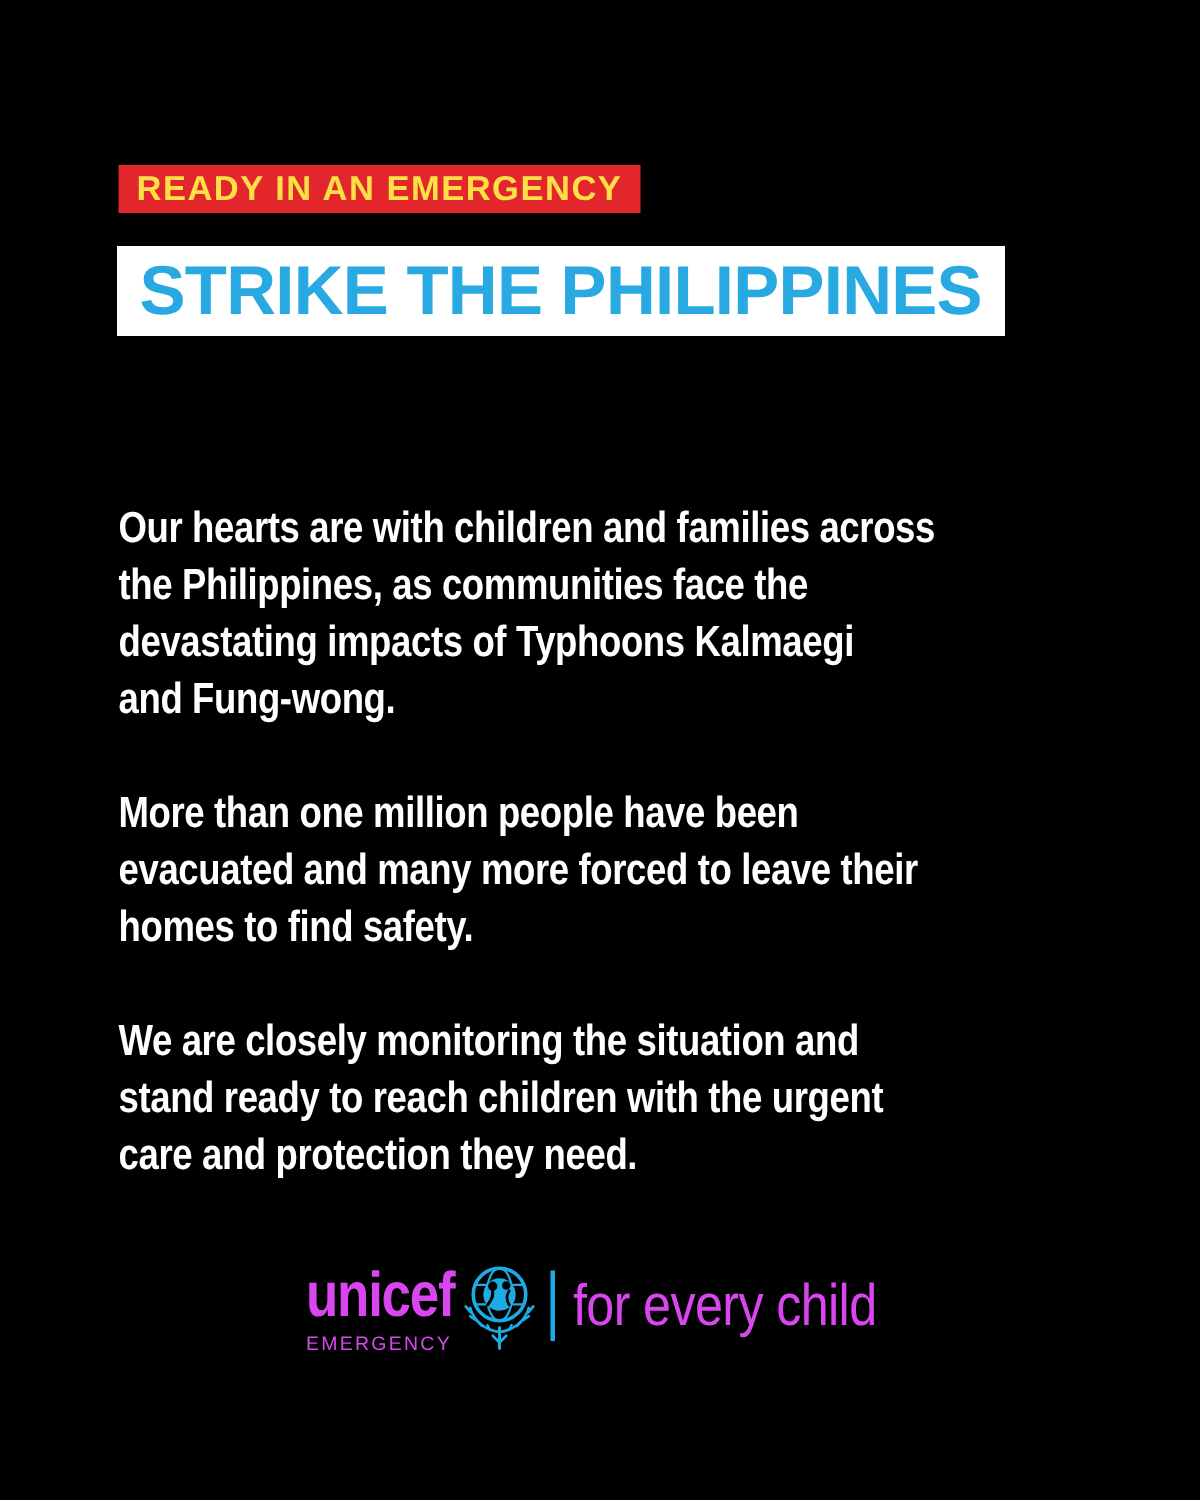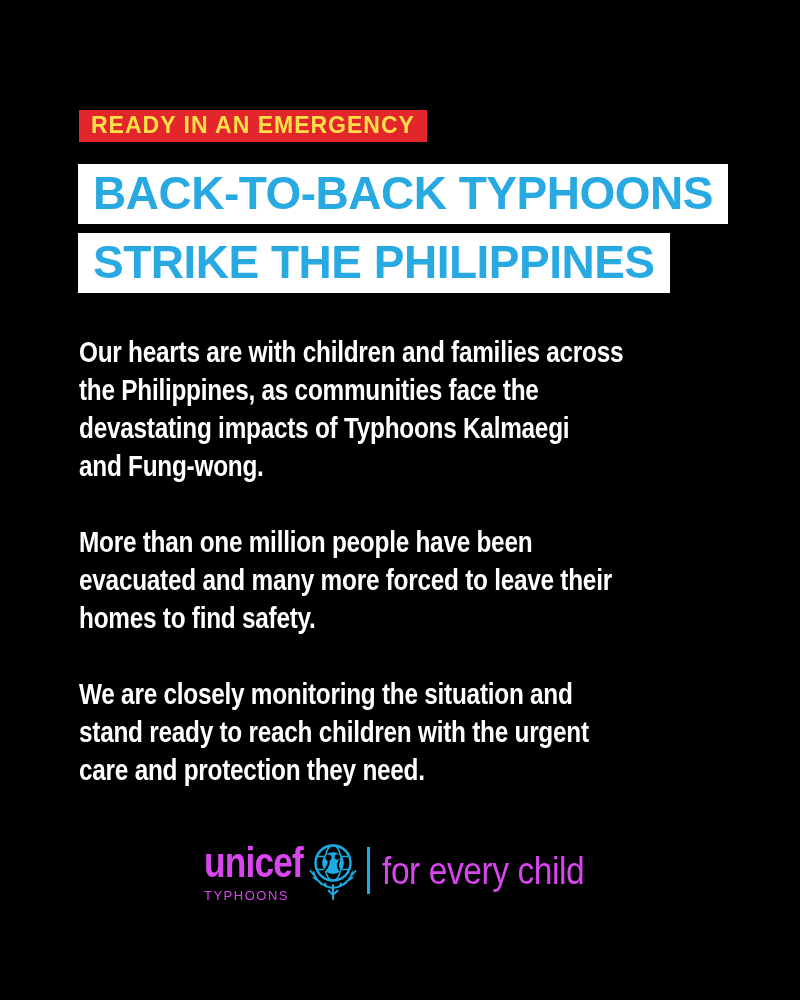--- a/index.html
+++ b/index.html
@@ -110,41 +110,40 @@
   }
 </style>
 </head>
 <body>
 
 <div>
 
   <div class="badge">READY IN AN EMERGENCY</div>
 
   <h1 class="headline">
-    <span class="hl-line">BACK-TO-BACK TYPHOONS</span>
     <span class="hl-line">STRIKE THE PHILIPPINES</span>
   </h1>
 
   <div class="body-text">
     <p>Our hearts are with children and families across
 the Philippines, as communities face the
 devastating impacts of Typhoons Kalmaegi
 and Fung-wong.</p>
     <p>More than one million people have been
 evacuated and many more forced to leave their
 homes to find safety.</p>
     <p>We are closely monitoring the situation and
 stand ready to reach children with the urgent
 care and protection they need.</p>
   </div>
 
   <div class="logo">
     <div class="wordmark-col">
       <span class="wordmark">unicef</span>
-      <span class="country">TYPHOONS</span>
+      <span class="country">EMERGENCY</span>
     </div>
 
     <svg class="emblem" width="50" height="62" viewBox="0 0 50 62" fill="none" stroke="#1CABE2" stroke-width="1.8" stroke-linecap="round">
 
       <circle cx="25" cy="21" r="17.5" stroke-width="2.4"></circle>
       <ellipse cx="25" cy="21" rx="8.5" ry="17.5" stroke-width="1.5"></ellipse>
       <line x1="8.8" y1="14.5" x2="41.2" y2="14.5" stroke-width="1.5"></line>
       <line x1="8.8" y1="27.5" x2="41.2" y2="27.5" stroke-width="1.5"></line>
 
       <circle cx="25" cy="21" r="10.8" fill="#1CABE2" stroke="none"></circle>

